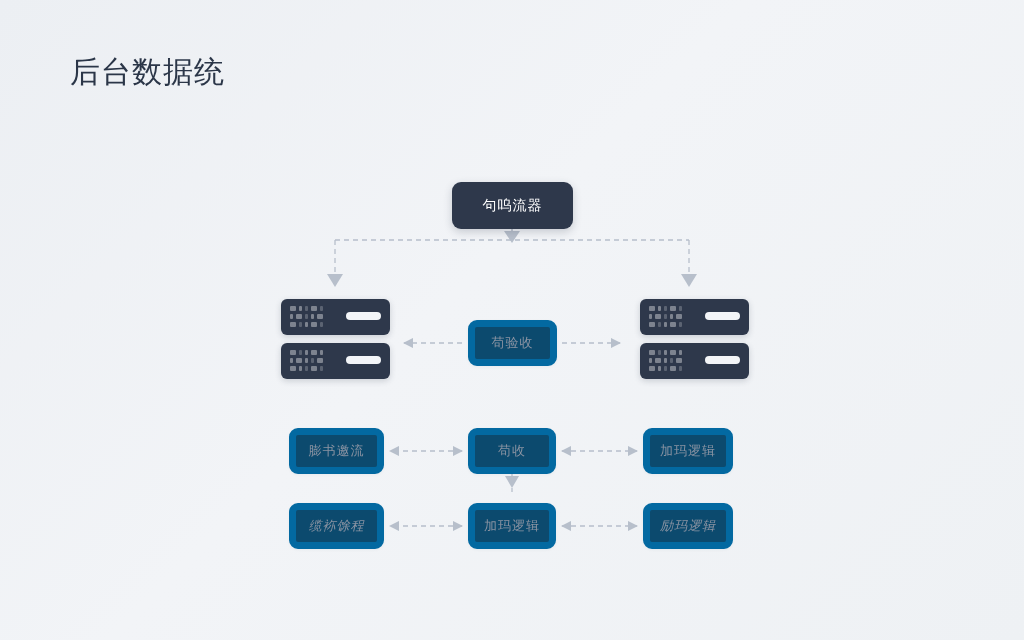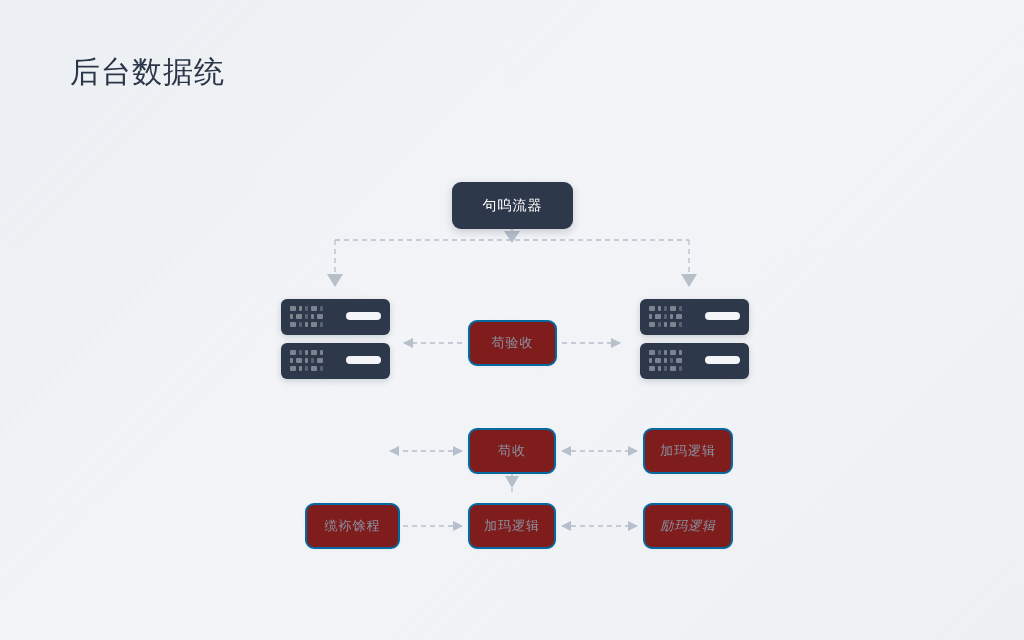--- a/index.html
+++ b/index.html
@@ -79,37 +79,37 @@
     margin-top: 20px;
   }
   .node-root .label {
     color: #ffffff;
     font-size: 14px;
     letter-spacing: 1px;
     filter: blur(0.55px);
   }
 
   .card {
-    background: #7f1d1d;
-    border: 2px solid #0369a1;
+    background: #0c4a6e;
+    border: 7px solid #0369a1;
     border-radius: 9px;
     box-shadow: 0 1px 3px rgba(80,95,120,0.06);
   }
   .card .label {
     color: #8a93a2;
     font-size: 13px;
     letter-spacing: 1px;
     filter: blur(0.5px);
   }
 
   .node-hub   { left: 468px; top: 320px; width: 89px;  height: 46px; }
   .node-m1    { left: 468px; top: 428px; width: 88px;  height: 46px; }
   .node-m2    { left: 468px; top: 503px; width: 88px;  height: 46px; }
   .node-l1    { left: 289px; top: 428px; width: 95px;  height: 46px; }
-  .node-l2    { left: 305px; top: 503px; width: 95px;  height: 46px; }
+  .node-l2    { left: 289px; top: 503px; width: 95px;  height: 46px; font-style: italic; }
   .node-r1    { left: 643px; top: 428px; width: 90px;  height: 46px; }
   .node-r2    { left: 643px; top: 503px; width: 90px;  height: 46px; font-style: italic; }
 
   
   .server-stack {
     position: absolute;
     display: flex;
     flex-direction: column;
     gap: 8px;
   }
@@ -339,20 +339,23 @@
             </div>
         </div>
         <div class="server-pill"></div>
       </div>
     </div>
 
     <div class="node card node-hub">
       <span class="label">苟验收</span>
     </div>
 
+    <div class="node card node-l1">
+      <span class="label">膨书邀流</span>
+    </div>
 
     <div class="node card node-m1">
       <span class="label">苟收</span>
     </div>
 
     <div class="node card node-r1">
       <span class="label">加玛逻辑</span>
     </div>
 
     <div class="node card node-l2">

